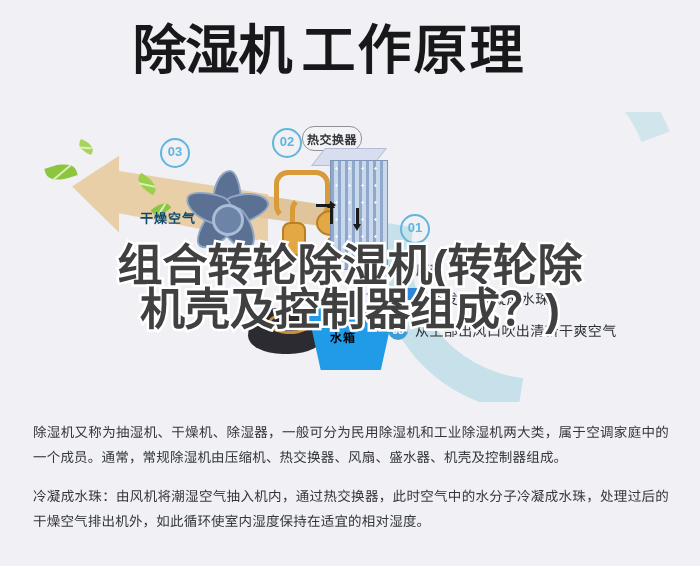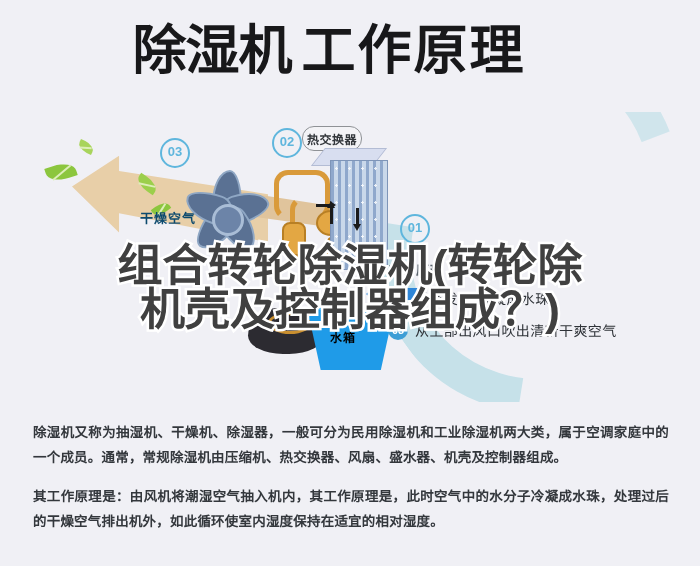--- a/index.html
+++ b/index.html
@@ -406,21 +406,20 @@
     letter-spacing: .4px;
   }
   .step-line.dim .step-badge { opacity: 0; }
 
   
   .body-copy {
     position: absolute;
     left: 33px;
     top: 420px;
     width: 636px;
-    font-weight: bold;
   }
   .para {
     font-size: 13.5px;
     line-height: 25px;
     color: #33373c;
     margin: 0 0 14px 0;
     letter-spacing: .2px;
     text-align: justify;
   }
   .para:last-child { margin-bottom: 0; }
@@ -504,16 +503,16 @@
     </div>
   </div>
 
   <div class="overlay-title">
     <span class="ol-line">组合转轮除湿机(转轮除</span>
     <span class="ol-line">机壳及控制器组成？)</span>
   </div>
 
   <div class="body-copy">
     <p class="para">除湿机又称为抽湿机、干燥机、除湿器，一般可分为民用除湿机和工业除湿机两大类，属于空调家庭中的一个成员。通常，常规除湿机由压缩机、热交换器、风扇、盛水器、机壳及控制器组成。</p>
-    <p class="para">其工作原理是：由风机将潮湿空气抽入机内，其工作原理是，此时空气中的水分子冷凝成水珠，处理过后的干燥空气排出机外，如此循环使室内湿度保持在适宜的相对湿度。</p>
+    <p class="para">冷凝成水珠：由风机将潮湿空气抽入机内，通过热交换器，此时空气中的水分子冷凝成水珠，处理过后的干燥空气排出机外，如此循环使室内湿度保持在适宜的相对湿度。</p>
   </div>
 
 </div>
 
 </body></html>

